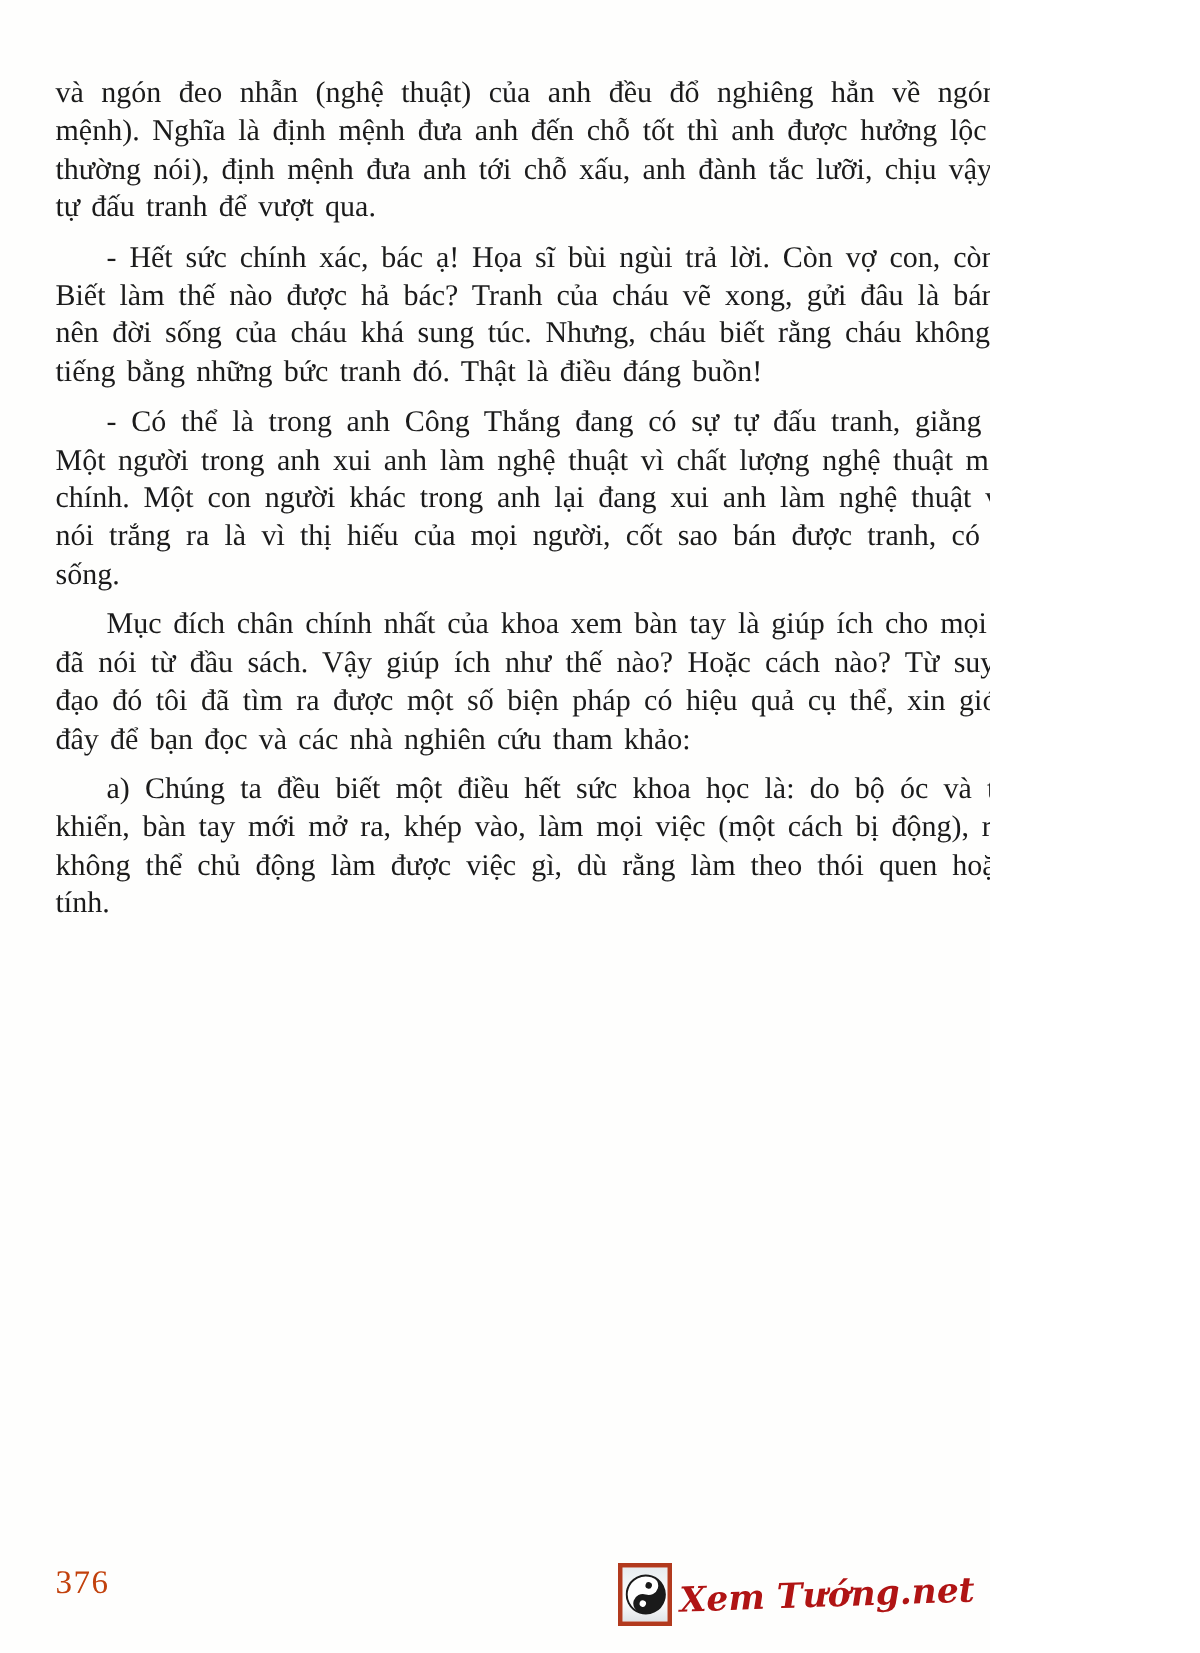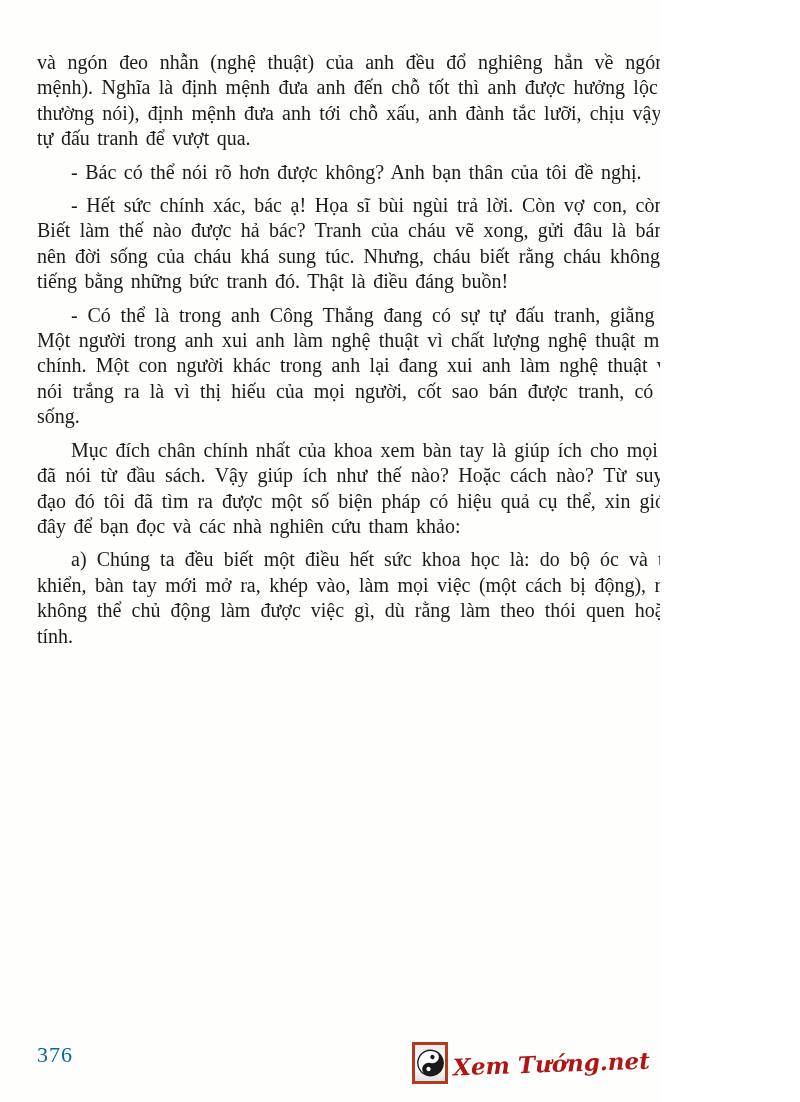--- a/index.html
+++ b/index.html
@@ -38,21 +38,21 @@
     right: 0;
     top: 1038px;
     height: 60px;
   }
   .page-number {
     position: absolute;
     left: 37px;
     top: 4px;
     font-size: 22px;
     letter-spacing: 1px;
-    color: #0369a1;
+    color: #c2410c;
     font-family: "Liberation Serif", "DejaVu Serif", serif;
   }
   .watermark {
     position: absolute;
     right: 10px;
     top: 4px;
     display: flex;
     align-items: center;
     gap: 5px;
   }
@@ -77,21 +77,20 @@
     white-space: nowrap;
   }
 </style>
 </head>
 <body>
 
 <div class="page">
 
   <div class="text-block">
     <p>và ngón đeo nhẫn (nghệ thuật) của anh đều đổ nghiêng hẳn về ngón giữa (định mệnh). Nghĩa là định mệnh đưa anh đến chỗ tốt thì anh được hưởng lộc (như các cụ thường nói), định mệnh đưa anh tới chỗ xấu, anh đành tắc lưỡi, chịu vậy, không dám tự đấu tranh để vượt qua.</p>
-    <p class="indent">- Bác có thể nói rõ hơn được không? Anh bạn thân của tôi đề nghị.</p>
     <p class="indent">- Hết sức chính xác, bác ạ! Họa sĩ bùi ngùi trả lời. Còn vợ con, còn cuộc sống? Biết làm thế nào được hả bác? Tranh của cháu vẽ xong, gửi đâu là bán được ngay, nên đời sống của cháu khá sung túc. Nhưng, cháu biết rằng cháu không thể nào nổi tiếng bằng những bức tranh đó. Thật là điều đáng buồn!</p>
     <p class="indent">- Có thể là trong anh Công Thắng đang có sự tự đấu tranh, giằng co, dằn vặt. Một người trong anh xui anh làm nghệ thuật vì chất lượng nghệ thuật một cách chân chính. Một con người khác trong anh lại đang xui anh làm nghệ thuật vì đồng tiền, nói trắng ra là vì thị hiếu của mọi người, cốt sao bán được tranh, có tiền để sinh sống.</p>
     <p class="indent">Mục đích chân chính nhất của khoa xem bàn tay là giúp ích cho mọi người - như đã nói từ đầu sách. Vậy giúp ích như thế nào? Hoặc cách nào? Từ suy ngẫm nhân đạo đó tôi đã tìm ra được một số biện pháp có hiệu quả cụ thể, xin giới thiệu dưới đây để bạn đọc và các nhà nghiên cứu tham khảo:</p>
     <p class="indent">a) Chúng ta đều biết một điều hết sức khoa học là: do bộ óc và trái tim điều khiển, bàn tay mới mở ra, khép vào, làm mọi việc (một cách bị động), riêng bàn tay không thể chủ động làm được việc gì, dù rằng làm theo thói quen hoặc theo quán tính.</p>
   </div>
 
   <div class="footer">
     <div class="page-number">376</div>
 
     <div class="watermark">

